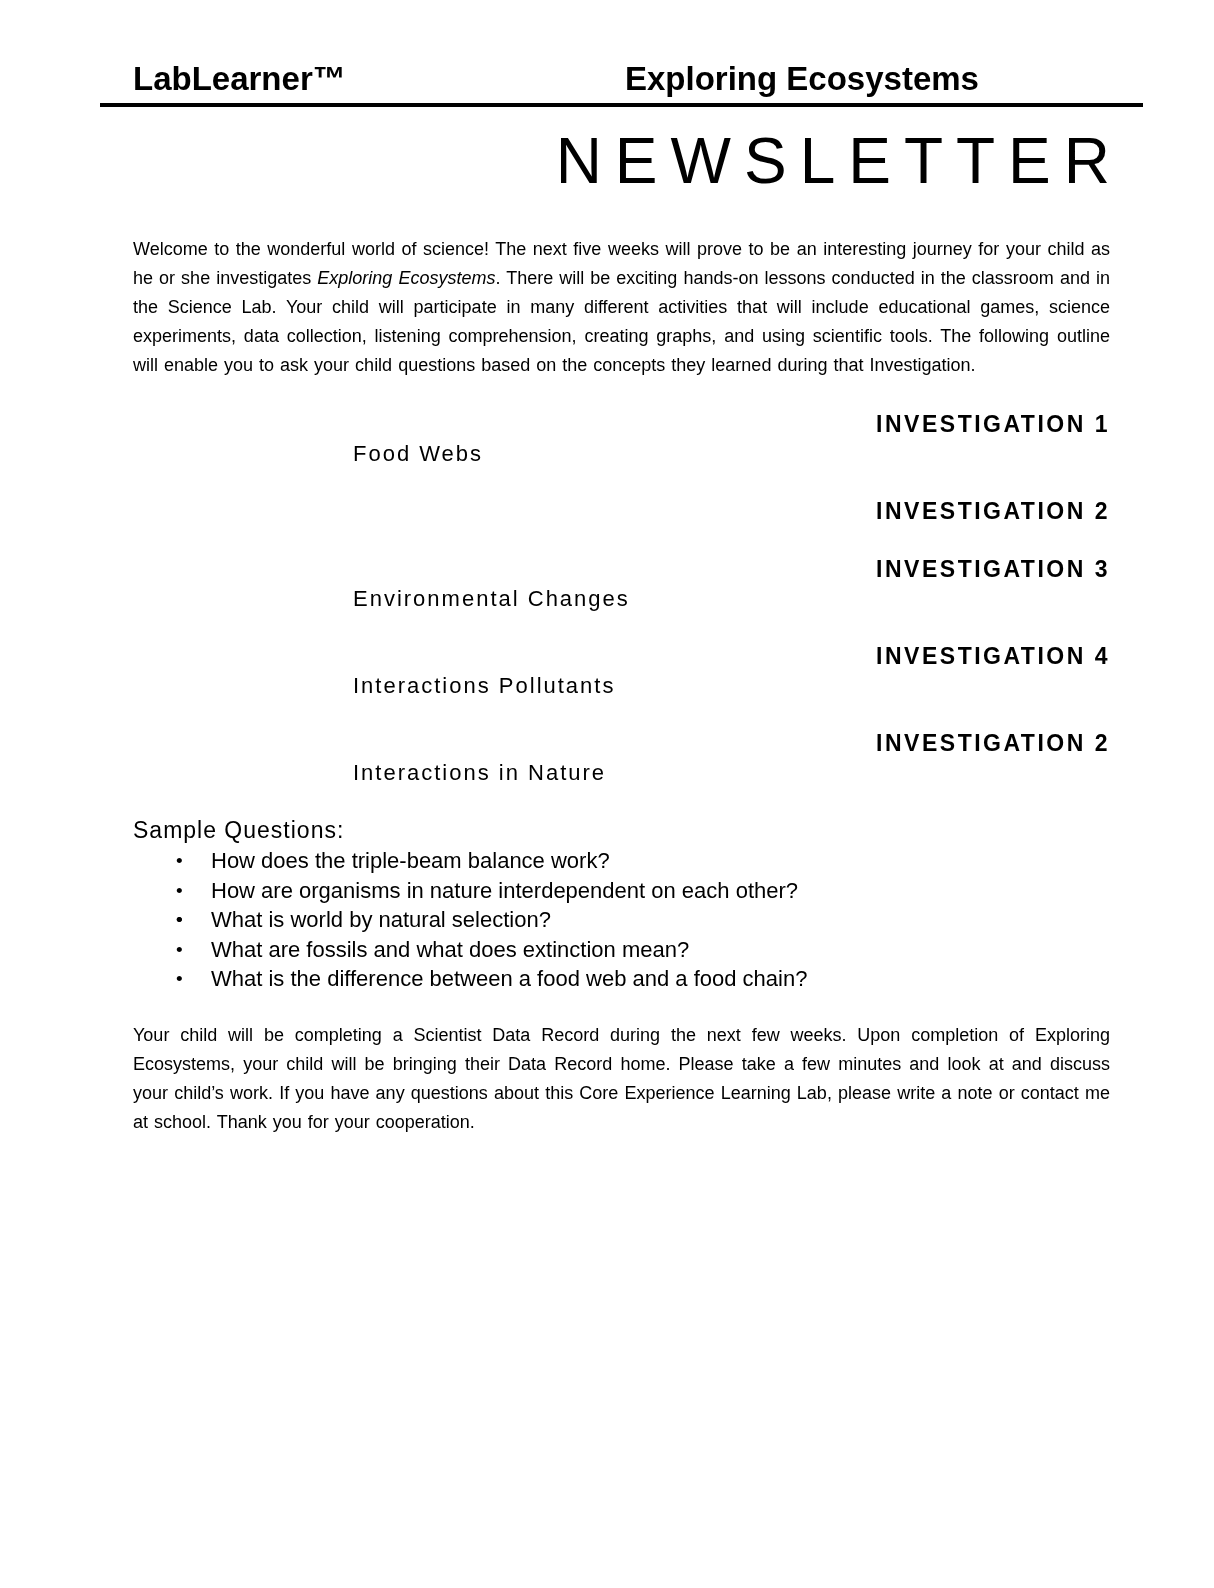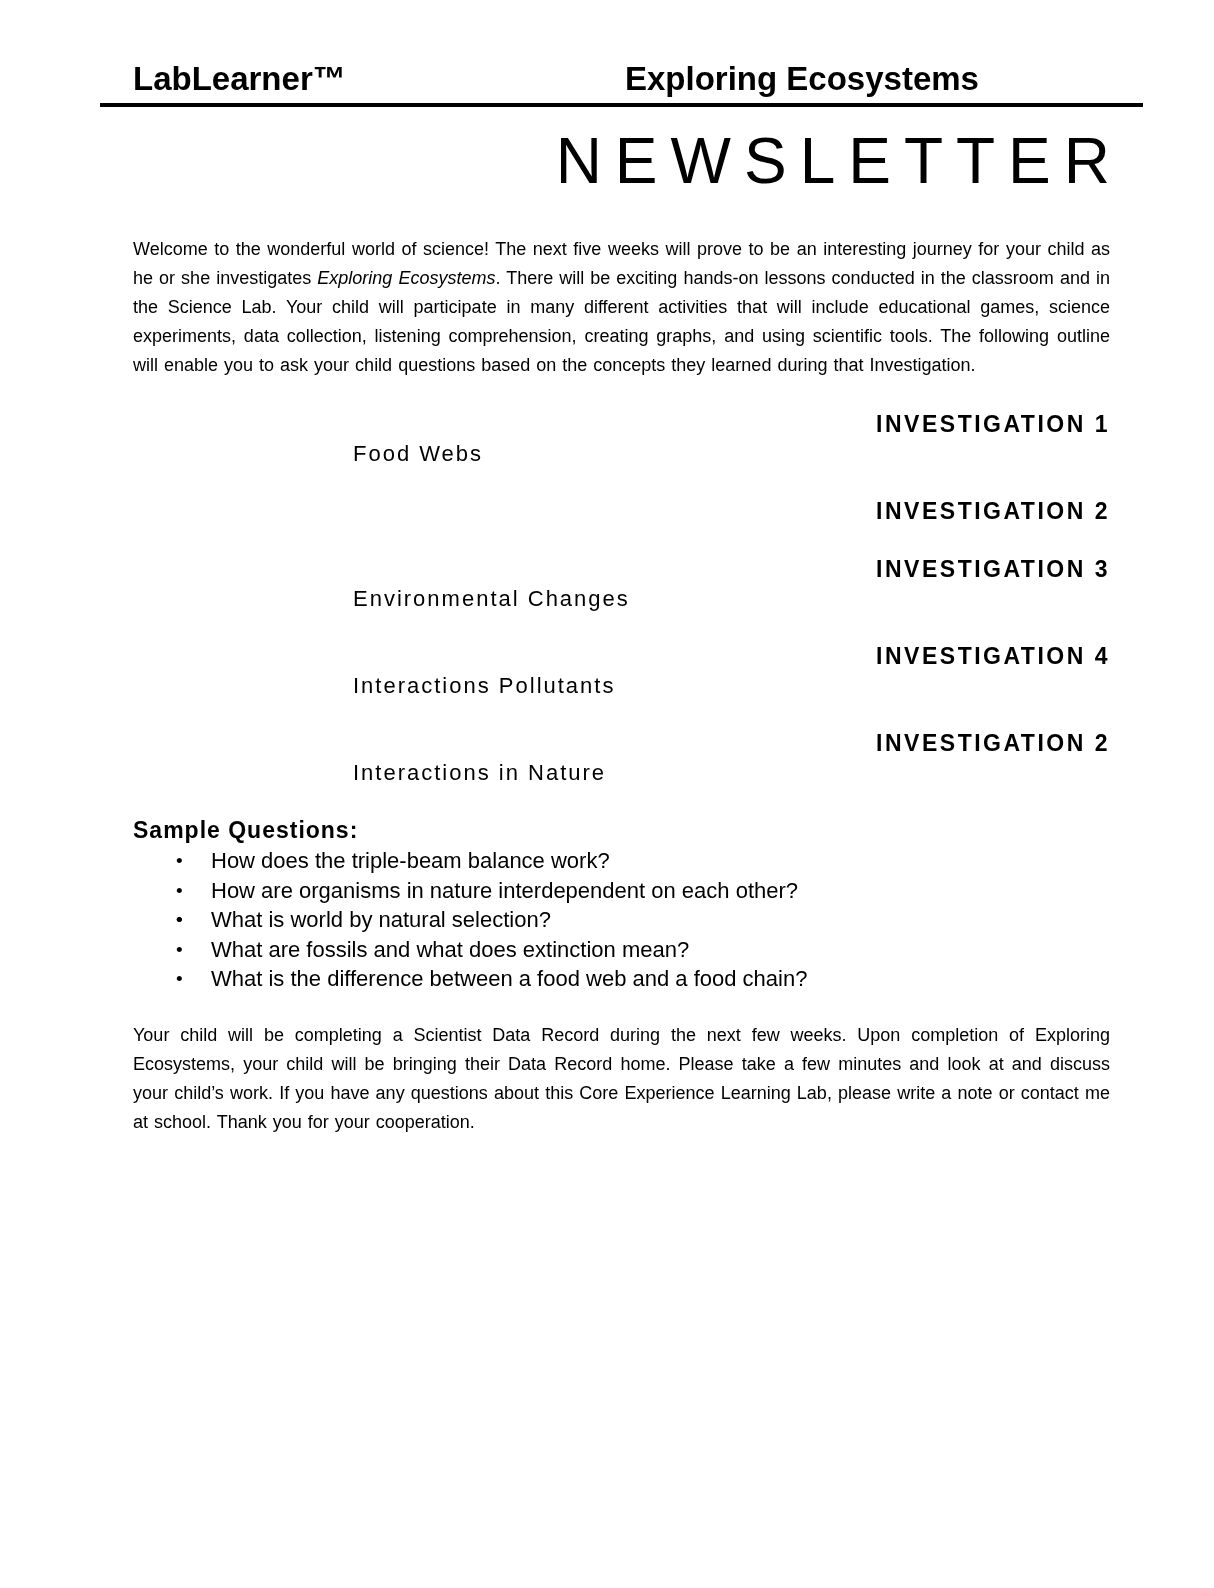--- a/index.html
+++ b/index.html
@@ -66,21 +66,21 @@
   .inv-topic {
     margin-left: 220px;
     font-size: 22px;
     letter-spacing: 2px; line-height: 29px;
     white-space: nowrap;
   }
 
   
   .sq-heading {
     margin: 13px 0 0 0;
-    font-size: 23px; font-weight: bold;
+    font-size: 23px; font-weight: normal;
     letter-spacing: 1px; line-height: 29px;
   }
   .sq-list { list-style: none; margin: 1px 0 0 0; padding: 0; }
   .sq-item {
     position: relative;
     font-size: 22px; line-height: 29.5px;
     padding-left: 78px;
   }
   .dot {
     position: absolute; left: 43px; top: 0;

